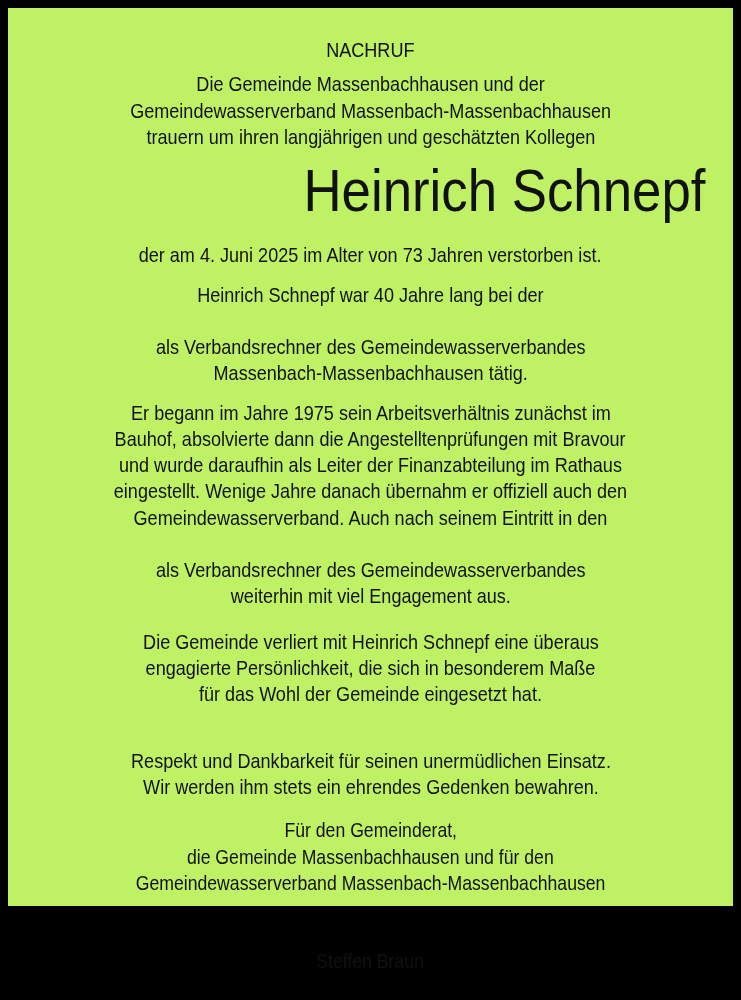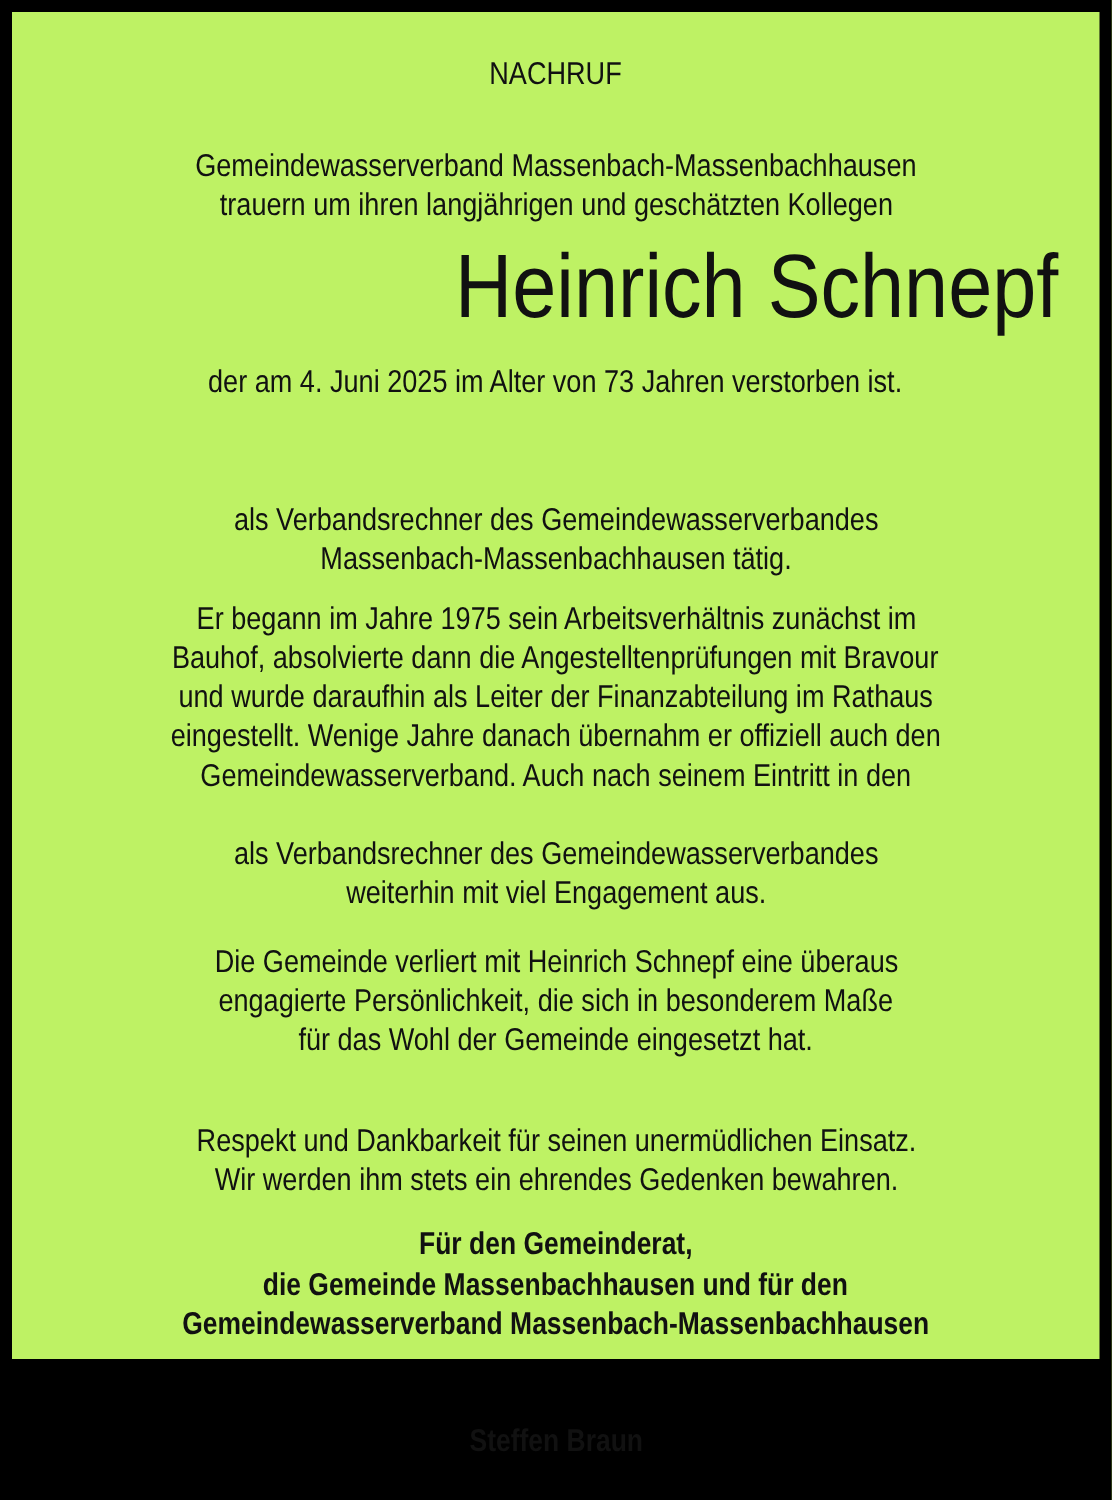--- a/index.html
+++ b/index.html
@@ -3,36 +3,38 @@
 <meta charset="utf-8">
 <style>
   html,body{margin:0;padding:0;background:#000;}
   body{width:741px;height:1000px;position:relative;overflow:hidden;}
   .page{position:absolute;left:8px;top:8px;width:725px;height:898px;background:#bef264;}
   .ln{position:absolute;left:0;width:725px;text-align:center;white-space:nowrap;
       font-family:"Liberation Sans",sans-serif;color:#111;font-size:21px;line-height:26px;}
   .ln span{display:inline-block;transform:scaleX(0.86);transform-origin:center;}
   .name{font-size:60px;line-height:66px;text-align:right;}
   .name span{transform:scaleX(0.88);}
-  .b{font-weight:bold;}
+  .b{font-weight:normal;}
   .b span{transform:scaleX(0.84);}
 </style>
 </head>
 <body>
 
 <div class="page">
   <div class="ln" style="top:29px"><span>NACHRUF</span></div>
 
+  <div class="ln" style="top:63px"><span>Die Gemeinde Massenbachhausen und der</span></div>
   <div class="ln" style="top:90px"><span>Gemeindewasserverband Massenbach-Massenbachhausen</span></div>
   <div class="ln" style="top:116px"><span>trauern um ihren langjährigen und geschätzten Kollegen</span></div>
 
   <div class="ln name" style="top:150px"><span>Heinrich Schnepf</span></div>
 
   <div class="ln" style="top:234px"><span>der am 4. Juni 2025 im Alter von 73 Jahren verstorben ist.</span></div>
 
+  <div class="ln" style="top:274px"><span>Heinrich Schnepf war 40 Jahre lang bei der</span></div>
   <div class="ln" style="top:326px"><span>als Verbandsrechner des Gemeindewasserverbandes</span></div>
   <div class="ln" style="top:352px"><span>Massenbach-Massenbachhausen tätig.</span></div>
 
   <div class="ln" style="top:392px"><span>Er begann im Jahre 1975 sein Arbeitsverhältnis zunächst im</span></div>
   <div class="ln" style="top:418px"><span>Bauhof, absolvierte dann die Angestelltenprüfungen mit Bravour</span></div>
   <div class="ln" style="top:444px"><span>und wurde daraufhin als Leiter der Finanzabteilung im Rathaus</span></div>
   <div class="ln" style="top:470px"><span>eingestellt. Wenige Jahre danach übernahm er offiziell auch den</span></div>
   <div class="ln" style="top:497px"><span>Gemeindewasserverband. Auch nach seinem Eintritt in den</span></div>
   <div class="ln" style="top:549px"><span>als Verbandsrechner des Gemeindewasserverbandes</span></div>
   <div class="ln" style="top:575px"><span>weiterhin mit viel Engagement aus.</span></div>

